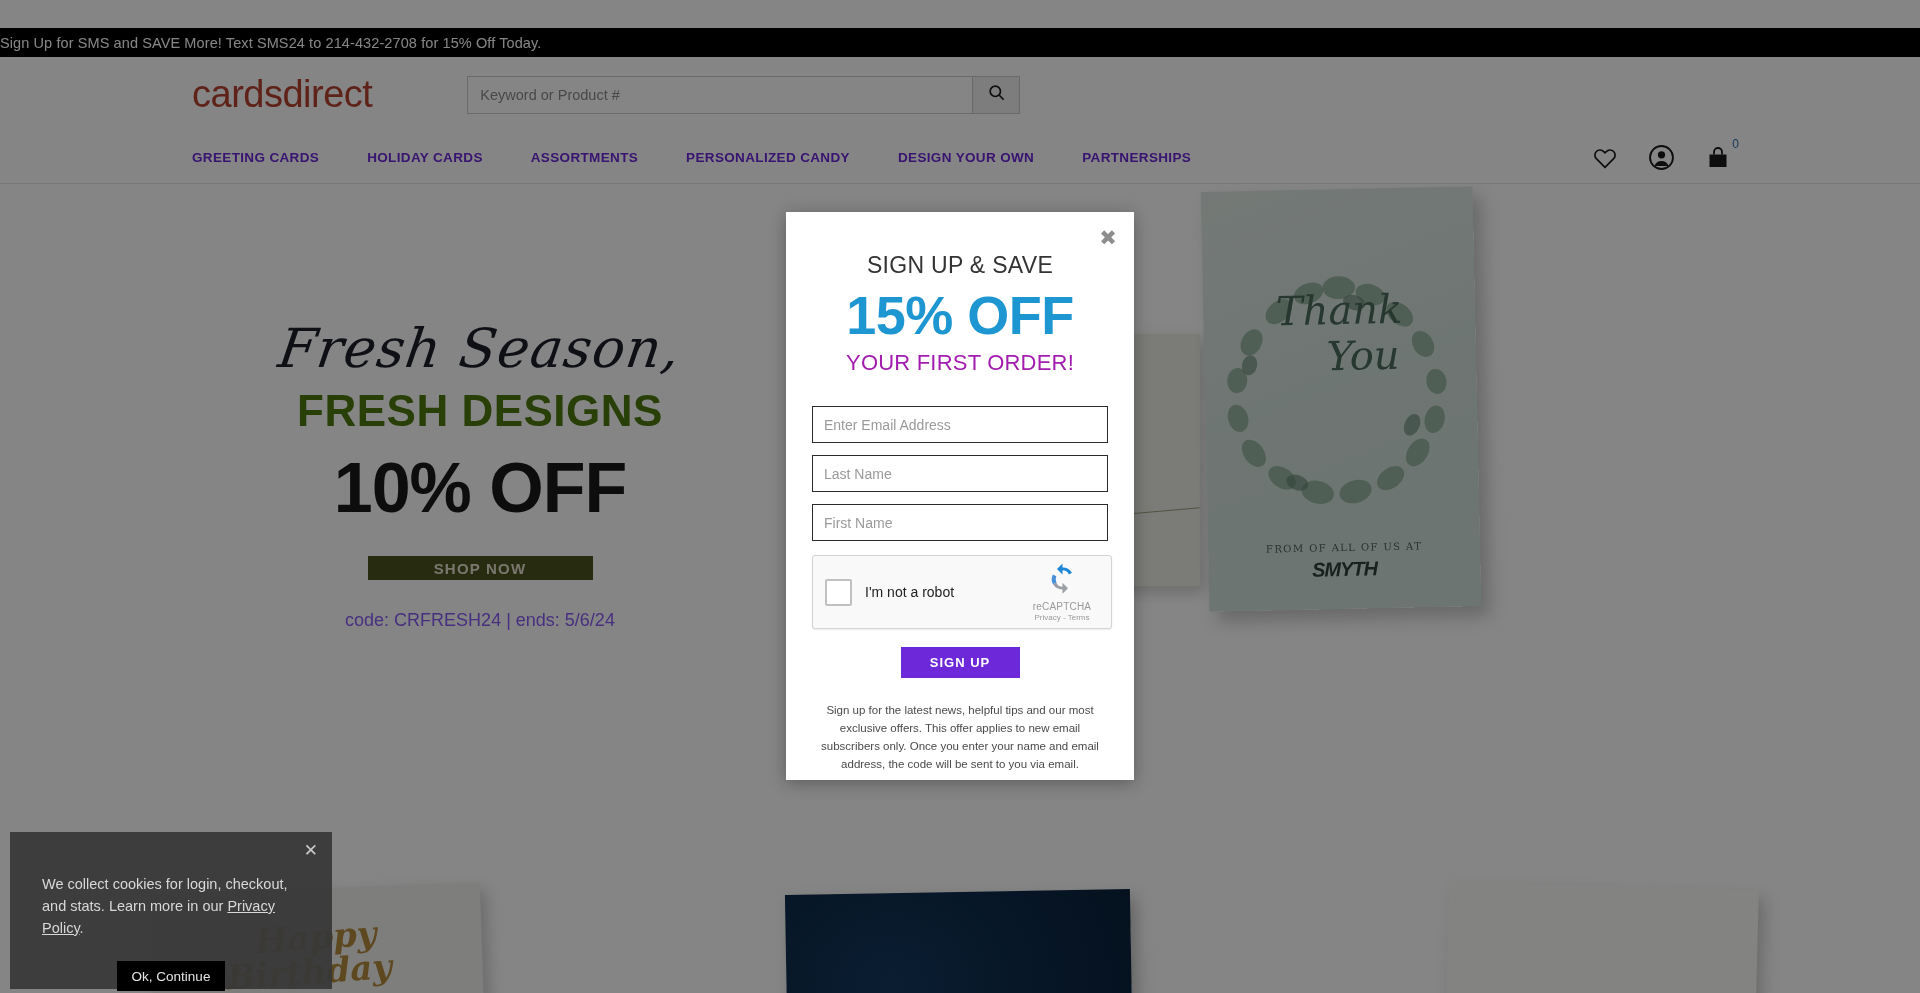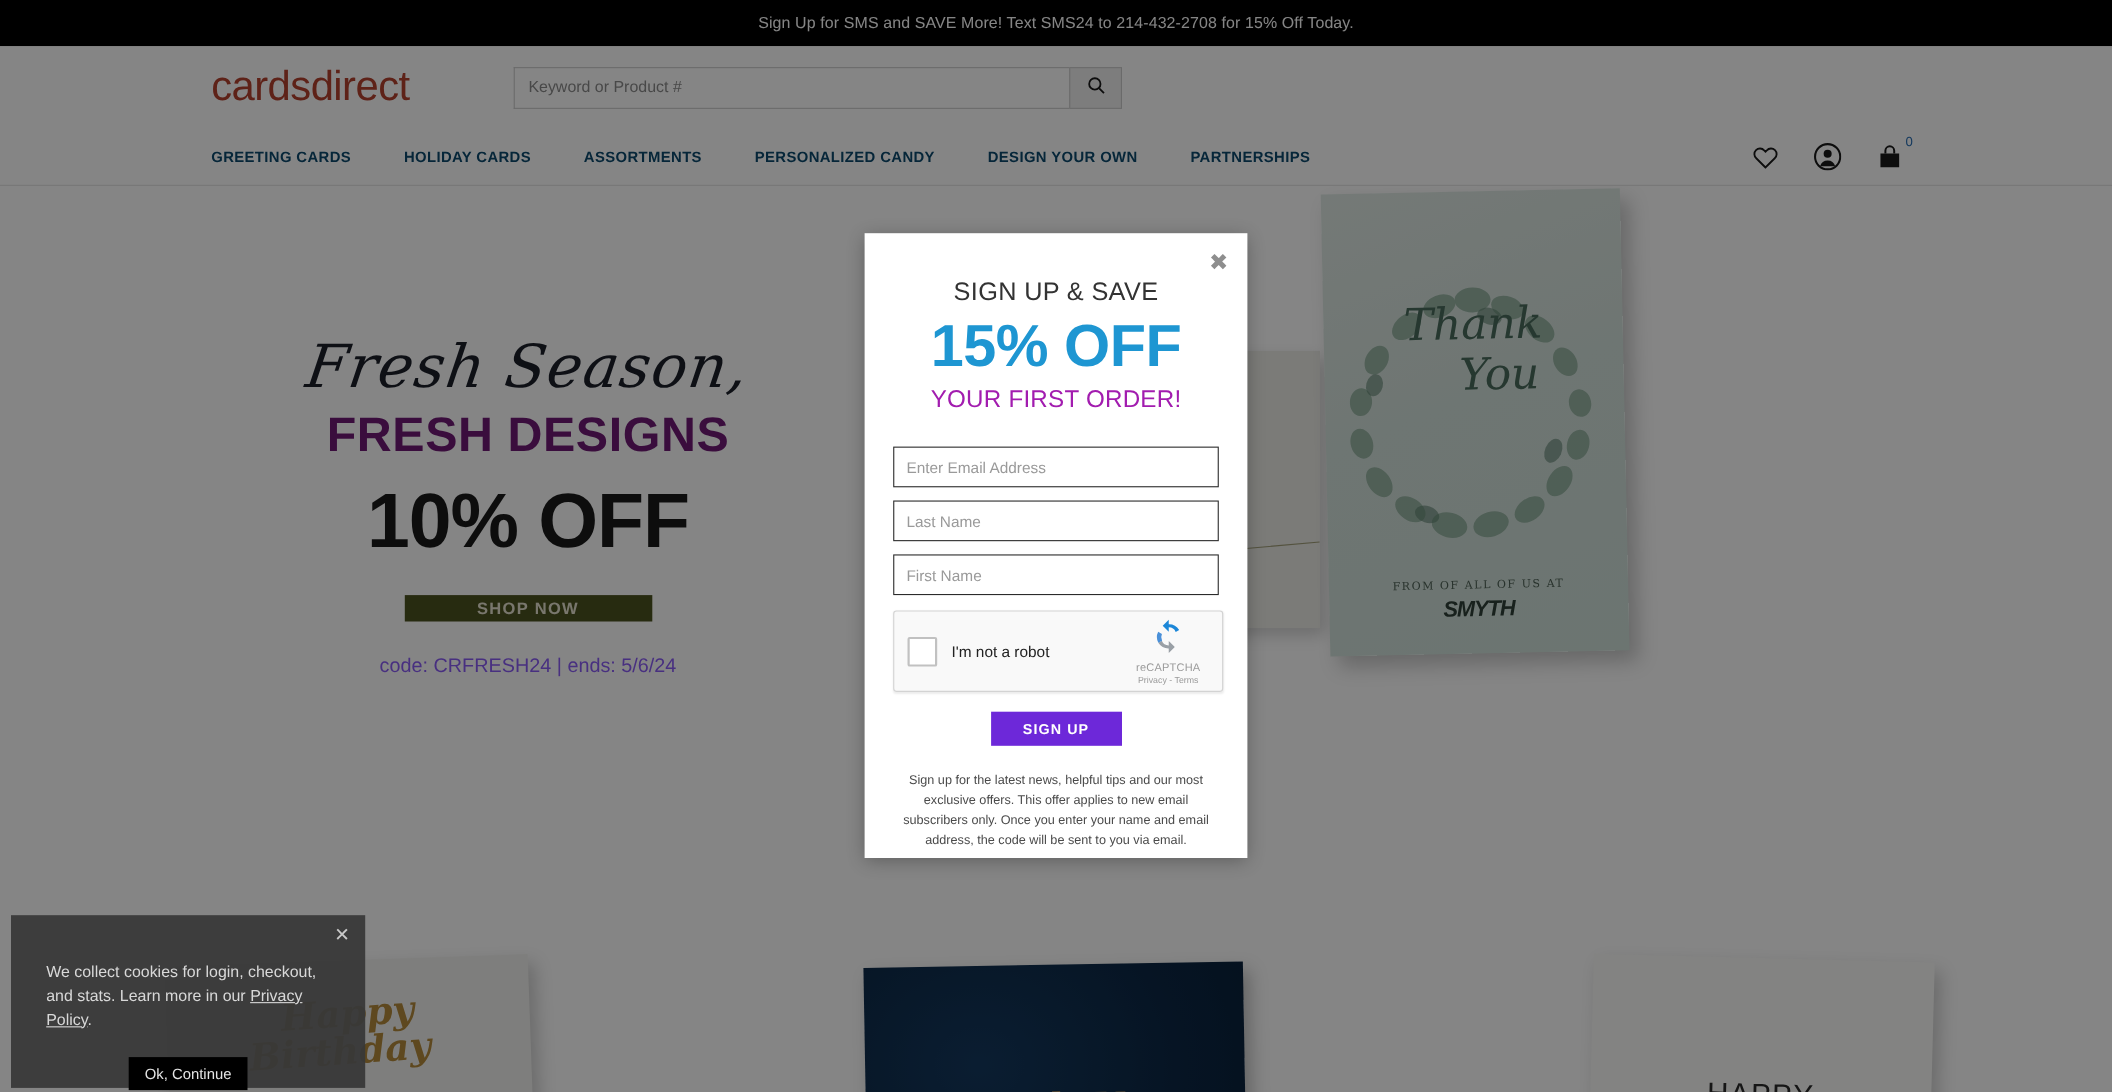--- a/index.html
+++ b/index.html
@@ -10,23 +10,23 @@
     background: #ffffff;
   }
 
   #root { position: relative; width: 1920px; height: 993px; overflow: hidden; }
 
   
   #page { position: absolute; inset: 0; background: #ffffff; }
 
   
   .promo-bar {
-    height: 42px; background: #000000; color: #ffffff;
-    display: flex; align-items: center; justify-content: center;
-    font-size: 14.5px; letter-spacing: .1px; font-weight: 400;
+    height: 29px; background: #000000; color: #ffffff;
+    display: flex; align-items: center; justify-content: flex-start;
+    font-size: 14.5px; letter-spacing: .1px; font-weight: 400; margin-top: 28px;
   }
 
   
   .header { height: 75px; background: #ffffff; position: relative; }
   .header-inner {
     width: 1540px; margin: 0 auto; height: 100%;
     display: flex; align-items: center;
   }
   .logo {
     font-size: 38px; color: #b5422f; letter-spacing: -0.5px;
@@ -48,21 +48,21 @@
   .search-btn svg { width: 19px; height: 19px; }
 
   
   .nav-row { height: 52px; background: #ffffff; border-bottom: 1px solid #e2e2e2; }
   .nav-inner {
     width: 1540px; margin: 0 auto; height: 100%;
     display: flex; align-items: center;
   }
   .nav-links { display: flex; align-items: center; gap: 0; }
   .nav-link {
-    font-size: 13.5px; font-weight: 700; color: #0c4a6e;
+    font-size: 13.5px; font-weight: 700; color: #6d28d9;
     letter-spacing: .35px; text-decoration: none; cursor: pointer;
     padding: 0 24px; white-space: nowrap;
   }
   .nav-link:first-child { padding-left: 2px; }
   .nav-icons { margin-left: auto; display: flex; align-items: center; gap: 32px; }
   .nav-icon { cursor: pointer; position: relative; display: flex; align-items: center; }
   .nav-icon svg { display: block; }
   .cart-badge {
     position: absolute; top: -9px; right: -9px;
     font-size: 12px; color: #2a6fb5; font-weight: 400;
@@ -74,21 +74,21 @@
     position: absolute; left: 0; top: 0; width: 960px; height: 100%;
     display: flex; flex-direction: column; align-items: center; justify-content: center;
     padding-bottom: 80px;
   }
   .hero-script {
     font-family: "DejaVu Serif", serif; font-style: italic;
     font-size: 54px; color: #1b1f2a; transform: skewX(-8deg);
     letter-spacing: 1px; margin-bottom: 6px;
   }
   .hero-sub {
-    font-size: 44px; font-weight: 700; color: #701a75;
+    font-size: 44px; font-weight: 700; color: #4d7c0f;
     letter-spacing: .5px; margin-bottom: 12px;
   }
   .hero-big { font-size: 70px; font-weight: 700; color: #1a1a1a; letter-spacing: -1px; }
   .hero-btn {
     margin-top: 28px; width: 225px; height: 24px; background: #4c5320;
     color: #e8e4d2; font-size: 15px; font-weight: 600; letter-spacing: 1.2px;
     display: flex; align-items: center; justify-content: center;
     border: none; cursor: pointer; font-family: "Liberation Sans", sans-serif;
   }
   .hero-code { margin-top: 30px; font-size: 18px; color: #8b5cf6; }

